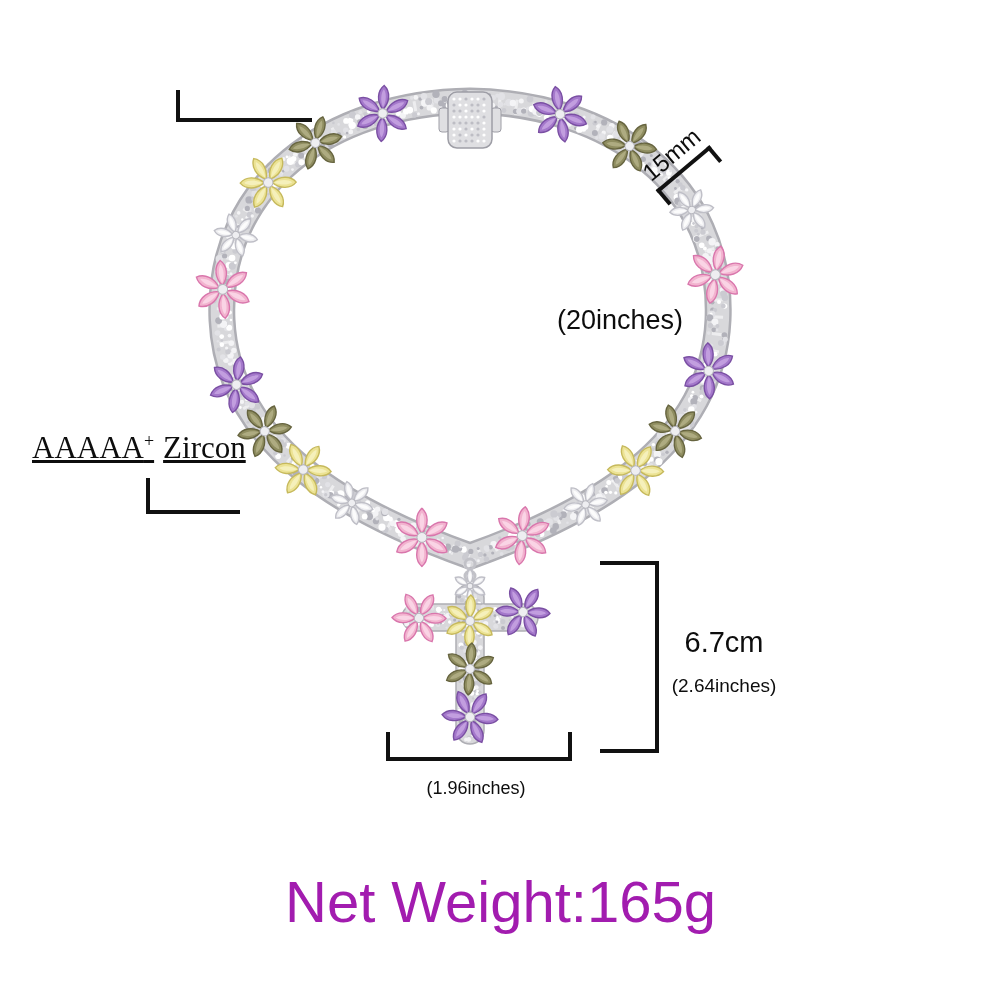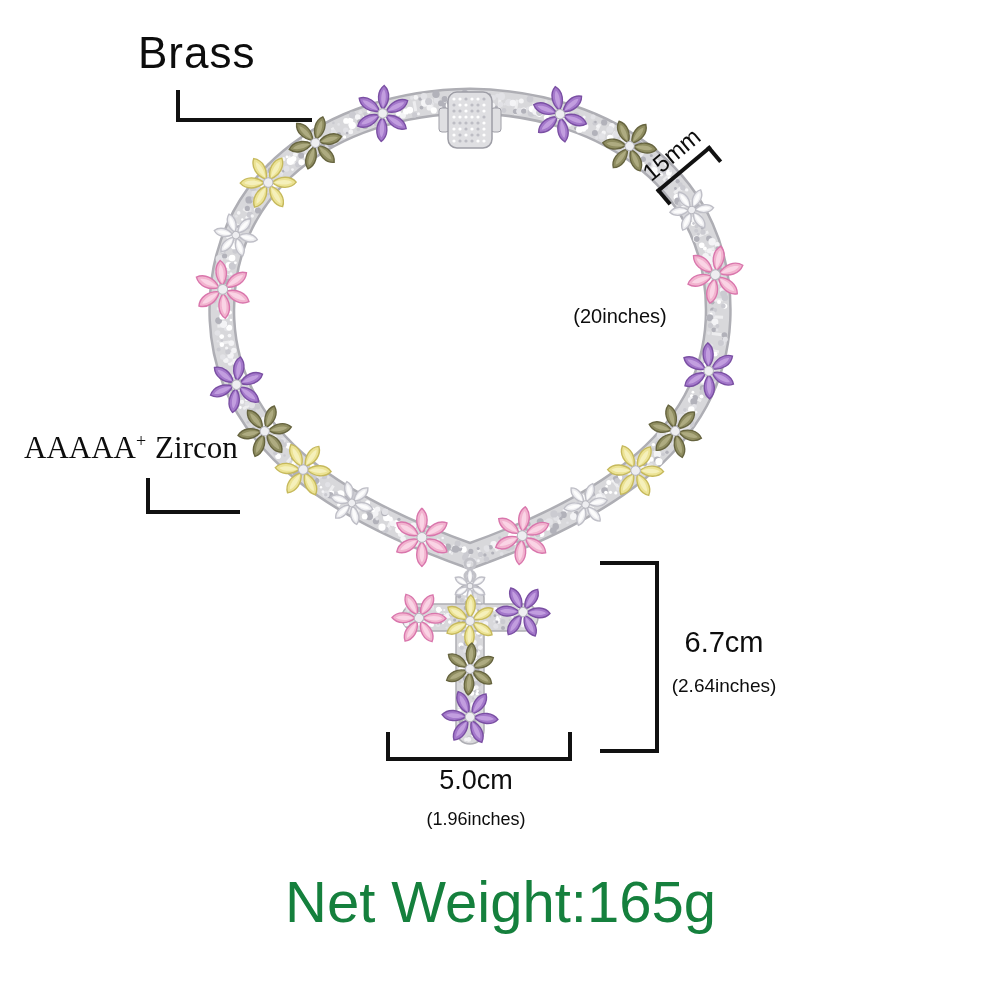--- a/index.html
+++ b/index.html
@@ -14,62 +14,62 @@
   #necklace-svg { position: absolute; left: 0; top: 0; }
 
   .ann { position: absolute; }
 
   .label-material { left: 138px; top: 28px; font-size: 44px; letter-spacing: 1px; }
   .bracket-material {
     left: 176px; top: 90px; width: 132px; height: 28px;
     border-left: 4px solid #111; border-bottom: 4px solid #111;
   }
 
-  .label-stone { left: 24px; top: 430px; font-size: 31px; font-family: "Liberation Serif", serif; }
+  .label-stone { left: 32px; top: 430px; font-size: 31px; font-family: "Liberation Serif", serif; text-decoration: underline; }
   .label-stone sup { font-size: 18px; }
   .label-stone .stone-rest { margin-left: 9px; }
   .bracket-stone {
     left: 146px; top: 478px; width: 90px; height: 32px;
     border-left: 4px solid #111; border-bottom: 4px solid #111;
   }
 
   .group-width15 {
     left: 617px; top: 138px; width: 124px;
     transform: rotate(-40deg);
     text-align: center;
   }
   .group-width15 .w15-text { font-size: 24px; }
   .group-width15 .w15-bracket {
     width: 62px; height: 16px; margin: 3px auto 0;
     border-top: 4px solid #111; border-left: 4px solid #111; border-right: 4px solid #111;
   }
 
   .group-length { left: 540px; top: 302px; width: 160px; text-align: center; }
   .group-length .len-main { font-size: 30px; }
-  .group-length .len-sub { font-size: 20px; margin-top: 3px; }
+  .group-length .len-sub { font-size: 27px; margin-top: 3px; }
 
   .bracket-height {
     left: 600px; top: 561px; width: 55px; height: 184px;
     border-top: 4px solid #111; border-bottom: 4px solid #111; border-right: 4px solid #111;
   }
   .group-height { left: 660px; top: 626px; width: 128px; text-align: center; }
   .group-height .h-main { font-size: 29px; }
   .group-height .h-sub { font-size: 19px; margin-top: 16px; }
 
   .bracket-pwidth {
     left: 386px; top: 732px; width: 178px; height: 25px;
     border-left: 4px solid #111; border-right: 4px solid #111; border-bottom: 4px solid #111;
   }
   .group-pwidth { left: 386px; top: 765px; width: 180px; text-align: center; }
   .group-pwidth .pw-main { font-size: 27px; }
   .group-pwidth .pw-sub { font-size: 18px; margin-top: 13px; }
 
   .label-weight {
     left: 0; right: 0; top: 868px;
-    text-align: center; font-size: 58px; letter-spacing: 0px; color: #15803d;
+    text-align: center; font-size: 58px; letter-spacing: 0px; color: #a21caf;
   }
 </style>
 </head>
 <body>
 
 <div class="canvas">
 
   <svg id="necklace-svg" width="1001" height="1001" viewBox="0 0 1001 1001">
       <path d="M 470 556 C 352 514 228 448 222 320 C 216 184 330 103 470 101 C 610 103 724 184 718 320 C 712 448 588 514 470 556" fill="none" stroke="#aeaeb4" stroke-width="27" stroke-linecap="round"></path>
       <path d="M 470 556 C 352 514 228 448 222 320 C 216 184 330 103 470 101 C 610 103 724 184 718 320 C 712 448 588 514 470 556" fill="none" stroke="#d8d8db" stroke-width="22" stroke-linecap="round"></path>
@@ -1528,21 +1528,20 @@
         <path d="M 0 3.9200000000000004 C 6.72 11.76 6.72 22.400000000000002 0 28 C -6.72 22.400000000000002 -6.72 11.76 0 3.9200000000000004 Z" transform="rotate(180)" fill="#a478cb" stroke="#7a4fa3" stroke-width="1.4"></path>
         <path d="M 0 5.92 C 3.024 11.76 3.024 20.160000000000004 0 24.08 C -3.024 20.160000000000004 -3.024 11.76 0 5.92 Z" transform="rotate(180)" fill="#c9a8e3" opacity="0.8"></path>
         <path d="M 0 3.9200000000000004 C 6.72 11.76 6.72 22.400000000000002 0 28 C -6.72 22.400000000000002 -6.72 11.76 0 3.9200000000000004 Z" transform="rotate(240)" fill="#a478cb" stroke="#7a4fa3" stroke-width="1.4"></path>
         <path d="M 0 5.92 C 3.024 11.76 3.024 20.160000000000004 0 24.08 C -3.024 20.160000000000004 -3.024 11.76 0 5.92 Z" transform="rotate(240)" fill="#c9a8e3" opacity="0.8"></path>
         <path d="M 0 3.9200000000000004 C 6.72 11.76 6.72 22.400000000000002 0 28 C -6.72 22.400000000000002 -6.72 11.76 0 3.9200000000000004 Z" transform="rotate(300)" fill="#a478cb" stroke="#7a4fa3" stroke-width="1.4"></path>
         <path d="M 0 5.92 C 3.024 11.76 3.024 20.160000000000004 0 24.08 C -3.024 20.160000000000004 -3.024 11.76 0 5.92 Z" transform="rotate(300)" fill="#c9a8e3" opacity="0.8"></path>
         <circle r="4.760000000000001" fill="#eeeef1" stroke="#b6b6bd" stroke-width="1"></circle>
       </g>
     </svg>
 
-  <div class="ann label-material">Brass</div>
   <div class="ann bracket-material"></div>
 
   <div class="ann label-stone">
     <span>AAAAA</span><sup>+</sup><span class="stone-rest">Zircon</span>
   </div>
   <div class="ann bracket-stone"></div>
 
   <div class="ann group-width15">
     <div class="w15-text">15mm</div>
     <div class="w15-bracket"></div>
@@ -1553,19 +1552,18 @@
   </div>
 
   <div class="ann bracket-height"></div>
   <div class="ann group-height">
     <div class="h-main">6.7cm</div>
     <div class="h-sub">(2.64inches)</div>
   </div>
 
   <div class="ann bracket-pwidth"></div>
   <div class="ann group-pwidth">
-    <div class="pw-main">5.0cm</div>
     <div class="pw-sub">(1.96inches)</div>
   </div>
 
   <div class="ann label-weight">Net Weight:165g</div>
 
 </div>
 
 </body></html>

